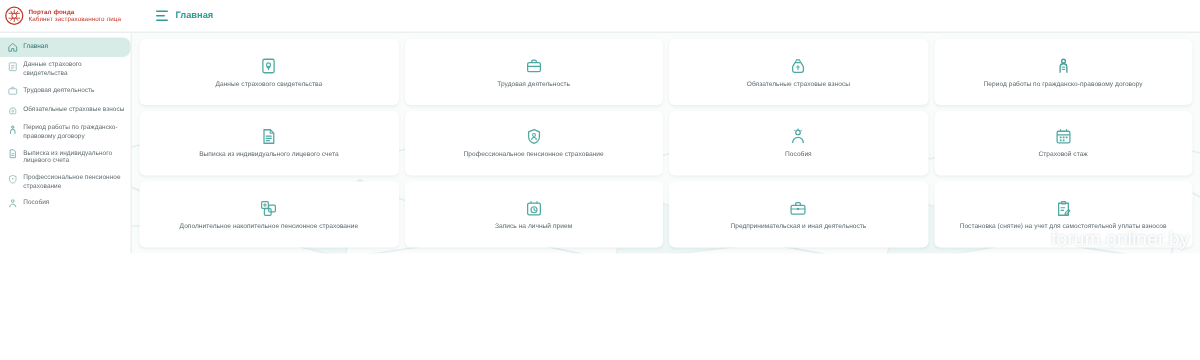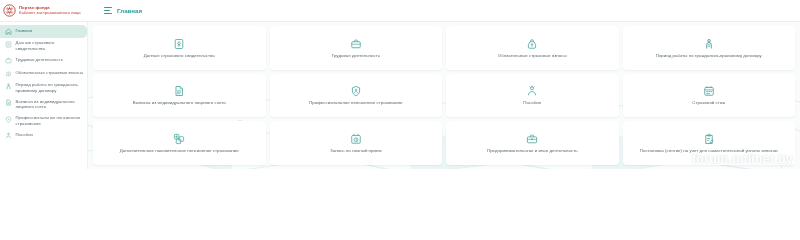--- a/index.html
+++ b/index.html
@@ -86,21 +86,21 @@
   }
   .tile-ico { width: 12px; height: 12px; }
   .tile-label {
     font-size: 4.4px; line-height: 1.25; color: #5a686e;
     letter-spacing: .02px;
   }
 
   
   .watermark {
     position: absolute; right: 7px; bottom: 3px;
-    font-size: 12.5px; font-weight: bold;
+    font-size: 12.5px; font-weight: normal;
     color: #ffffff; letter-spacing: .2px;
     text-shadow: 0 0 2px rgba(150,170,175,.55);
     z-index: 9;
   }
 </style>
 </head>
 <body>
 
 <div id="app">
 

